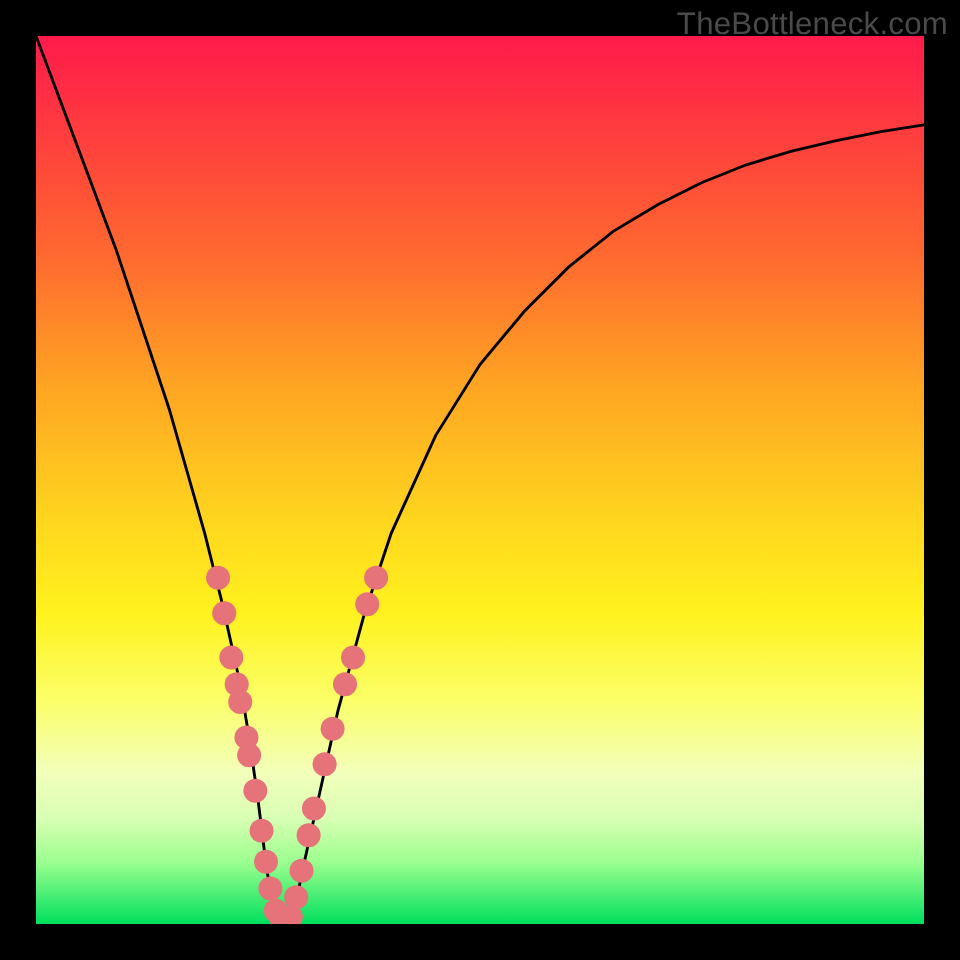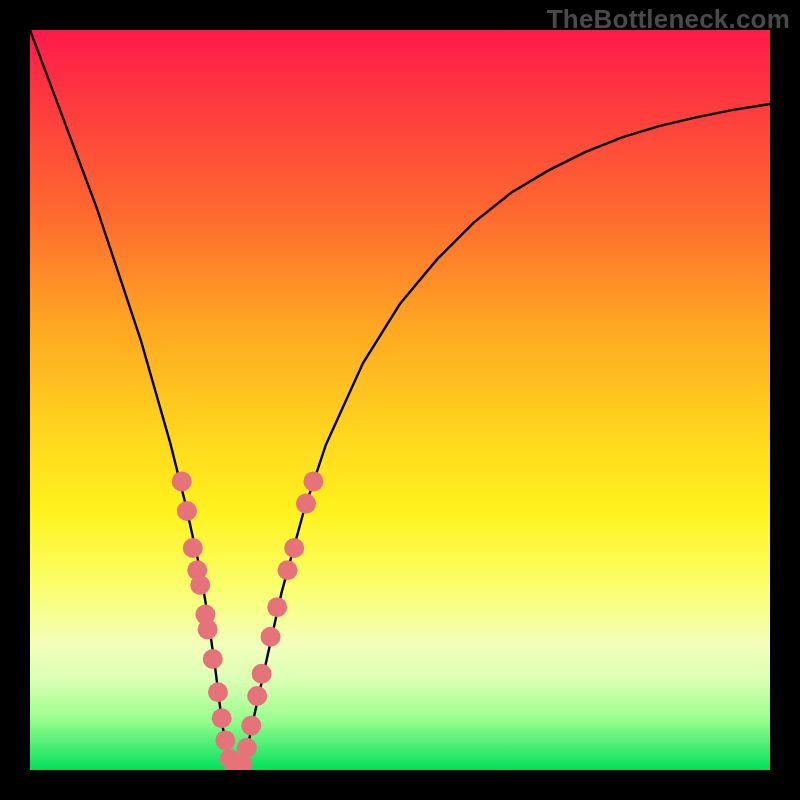--- a/index.html
+++ b/index.html
@@ -37,21 +37,21 @@
       #d9ffb3 88%,
       #9cff8f 93%,
       #00e05c 100%);
   }
   .watermark {
     position: absolute;
     top: 4px;
     right: 10px;
     color: #4a4a4a;
     font-size: 26px;
-    font-weight: 700;
+    font-weight: 400;
     letter-spacing: 0.2px;
     user-select: none;
   }
   svg.curve {
     position: absolute;
     top: 0;
     left: 0;
     width: 740px;
     height: 740px;
   }

